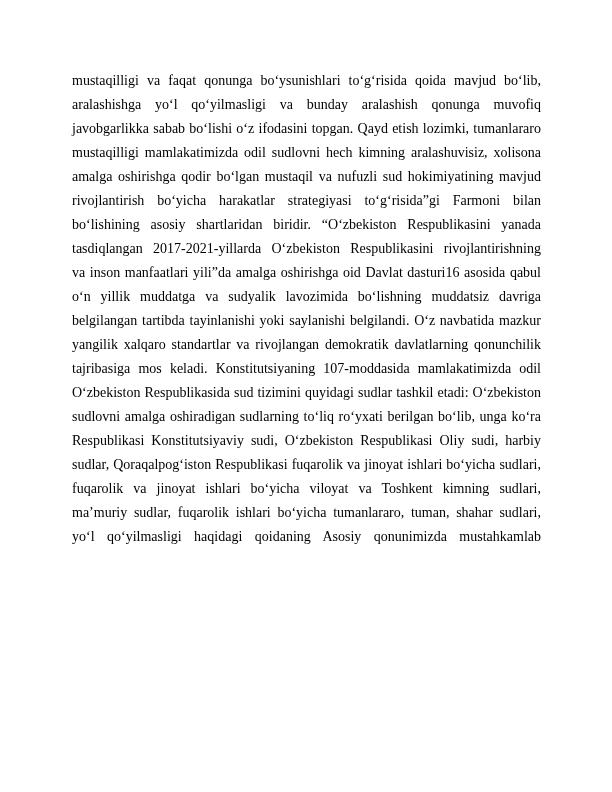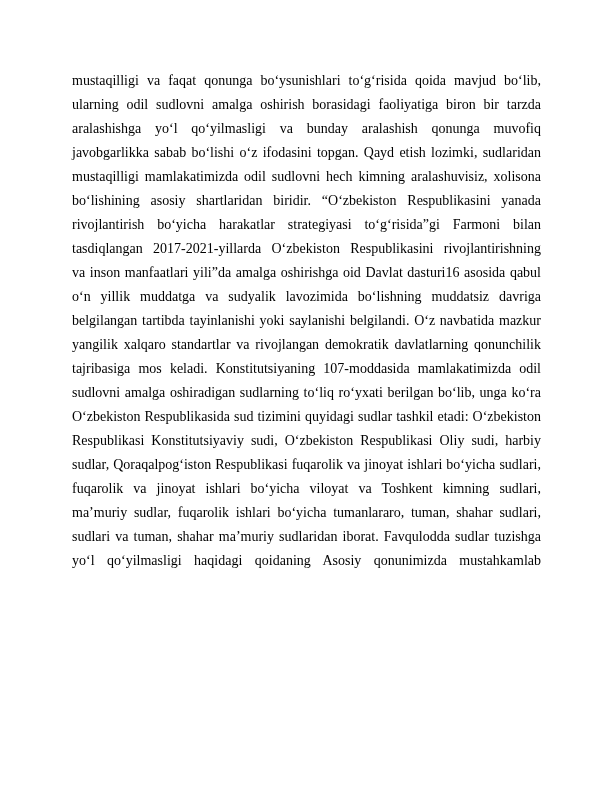--- a/index.html
+++ b/index.html
@@ -39,34 +39,33 @@
     text-align: justify;
     text-align-last: justify;
   }
 </style>
 </head>
 <body>
 
 <div class="page">
   <div class="text-block">
       <div class="text-line"><span class="inner">mustaqilligi va faqat qonunga bo‘ysunishlari to‘g‘risida qoida mavjud bo‘lib,</span></div>
-      <div class="text-line"><span class="inner">ularning odil sudlovni amalga oshirish borasidagi faoliyatiga biron bir tarzda</span></div>
       <div class="text-line"><span class="inner">aralashishga yo‘l qo‘yilmasligi va bunday aralashish qonunga muvofiq</span></div>
-      <div class="text-line"><span class="inner">javobgarlikka sabab bo‘lishi o‘z ifodasini topgan. Qayd etish lozimki, sudlaridan</span></div>
+      <div class="text-line"><span class="inner">javobgarlikka sabab bo‘lishi o‘z ifodasini topgan. Qayd etish lozimki, tumanlararo</span></div>
       <div class="text-line"><span class="inner">mustaqilligi mamlakatimizda odil sudlovni hech kimning aralashuvisiz, xolisona</span></div>
+      <div class="text-line"><span class="inner">amalga oshirishga qodir bo‘lgan mustaqil va nufuzli sud hokimiyatining mavjud</span></div>
+      <div class="text-line"><span class="inner">rivojlantirish bo‘yicha harakatlar strategiyasi to‘g‘risida”gi Farmoni bilan</span></div>
       <div class="text-line"><span class="inner">bo‘lishining asosiy shartlaridan biridir. “O‘zbekiston Respublikasini yanada</span></div>
-      <div class="text-line"><span class="inner">rivojlantirish bo‘yicha harakatlar strategiyasi to‘g‘risida”gi Farmoni bilan</span></div>
       <div class="text-line"><span class="inner">tasdiqlangan 2017-2021-yillarda O‘zbekiston Respublikasini rivojlantirishning</span></div>
       <div class="text-line"><span class="inner">va inson manfaatlari yili”da amalga oshirishga oid Davlat dasturi16 asosida qabul</span></div>
       <div class="text-line"><span class="inner">o‘n yillik muddatga va sudyalik lavozimida bo‘lishning muddatsiz davriga</span></div>
       <div class="text-line"><span class="inner">belgilangan tartibda tayinlanishi yoki saylanishi belgilandi. O‘z navbatida mazkur</span></div>
       <div class="text-line"><span class="inner">yangilik xalqaro standartlar va rivojlangan demokratik davlatlarning qonunchilik</span></div>
       <div class="text-line"><span class="inner">tajribasiga mos keladi. Konstitutsiyaning 107-moddasida mamlakatimizda odil</span></div>
+      <div class="text-line"><span class="inner">O‘zbekiston Respublikasida sud tizimini quyidagi sudlar tashkil etadi: O‘zbekiston</span></div>
       <div class="text-line"><span class="inner">sudlovni amalga oshiradigan sudlarning to‘liq ro‘yxati berilgan bo‘lib, unga ko‘ra</span></div>
-      <div class="text-line"><span class="inner">O‘zbekiston Respublikasida sud tizimini quyidagi sudlar tashkil etadi: O‘zbekiston</span></div>
       <div class="text-line"><span class="inner">Respublikasi Konstitutsiyaviy sudi, O‘zbekiston Respublikasi Oliy sudi, harbiy</span></div>
       <div class="text-line"><span class="inner">sudlar, Qoraqalpog‘iston Respublikasi fuqarolik va jinoyat ishlari bo‘yicha sudlari,</span></div>
       <div class="text-line"><span class="inner">fuqarolik va jinoyat ishlari bo‘yicha viloyat va Toshkent kimning sudlari,</span></div>
       <div class="text-line"><span class="inner">ma’muriy sudlar, fuqarolik ishlari bo‘yicha tumanlararo, tuman, shahar sudlari,</span></div>
-      <div class="text-line"><span class="inner">sudlari va tuman, shahar ma’muriy sudlaridan iborat. Favqulodda sudlar tuzishga</span></div>
       <div class="text-line"><span class="inner">yo‘l qo‘yilmasligi haqidagi qoidaning Asosiy qonunimizda mustahkamlab</span></div>
     </div>
 </div>
 
 </body></html>

